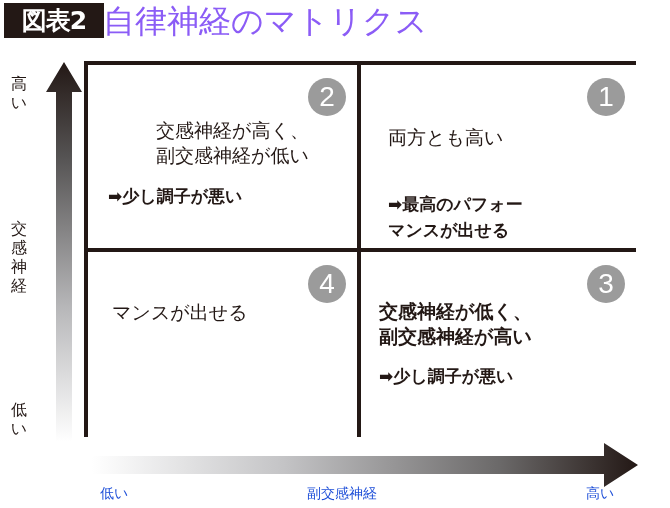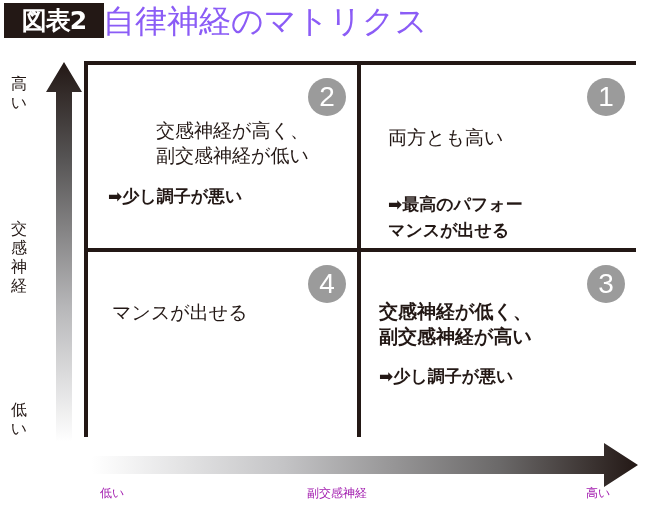--- a/index.html
+++ b/index.html
@@ -28,21 +28,21 @@
     position: absolute; width: 38px; height: 38px; border-radius: 50%;
     background: #9b9b9b; color: #fff; font-size: 28px; line-height: 38px; text-align: center;
     font-family: "Liberation Sans", sans-serif;
   }
   .desc { position: absolute; font-size: 19px; line-height: 25px; color: #231815; white-space: pre; }
   .result { position: absolute; font-size: 17px; line-height: 26px; font-weight: bold; color: #231815; white-space: pre; }
   .vaxis {
     position: absolute; left: 46px; top: 62px; width: 36px; height: 380px;
   }
   .vlabel { position: absolute; font-size: 16px; line-height: 19px; color: #231815; width: 18px; text-align: center; }
-  .hlabel { position: absolute; font-size: 12px; line-height: 19px; color: #a21caf; white-space: nowrap; }
+  .hlabel { position: absolute; font-size: 14px; line-height: 19px; color: #1d4ed8; white-space: nowrap; }
 </style>
 </head>
 <body>
 
 <div class="title-badge">図表2</div>
 <div class="title-text">自律神経のマトリクス</div>
 
 <svg class="vaxis" viewBox="0 0 36 380" width="36" height="380">
   <defs>
     <linearGradient id="vgrad" x1="0" y1="1" x2="0" y2="0">

